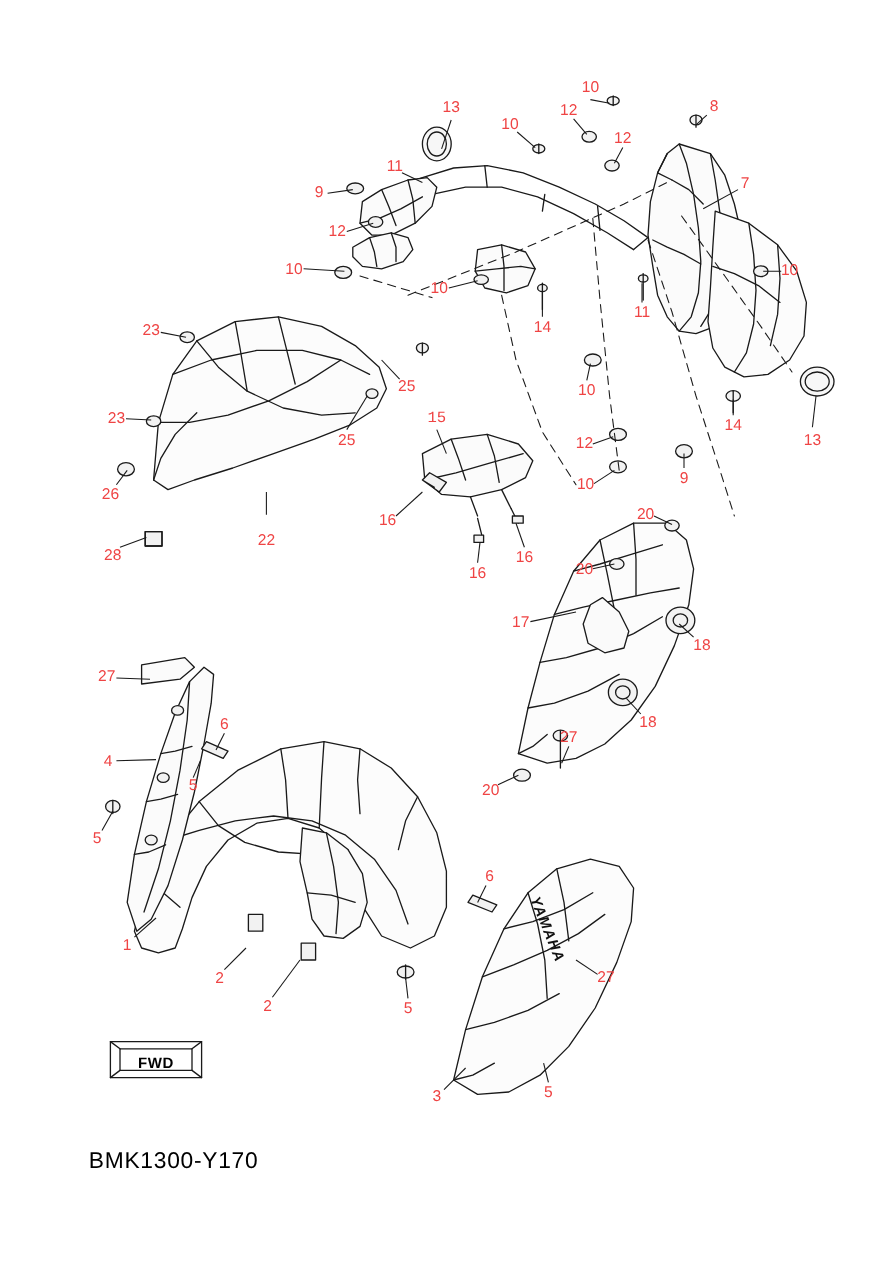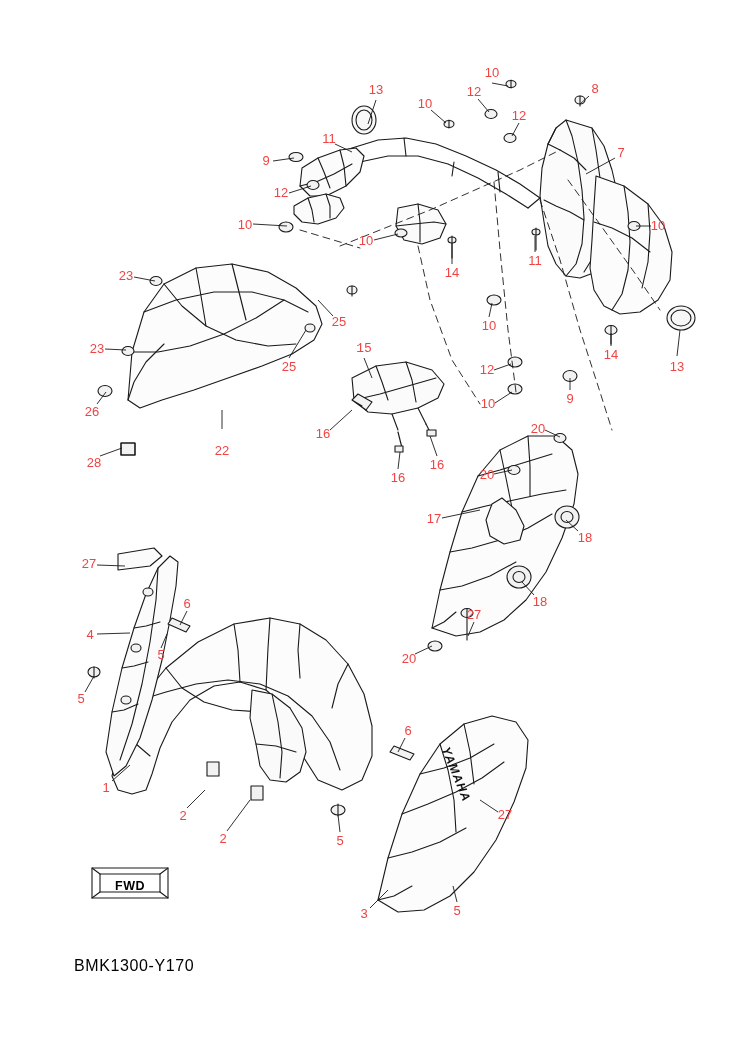--- a/index.html
+++ b/index.html
@@ -35,21 +35,21 @@
     line-height: 13px;
     white-space: nowrap;
     transform: translate(-50%, -50%);
     user-select: none;
   }
   #part-code {
     position: absolute;
     left: 74px;
     top: 957px;
     font-family: "Liberation Sans", sans-serif;
-    font-size: 16px;
+    font-size: 19px;
     letter-spacing: 0.6px;
     color: #000000;
   }
   #fwd-label {
     position: absolute;
     left: 115px;
     top: 879px;
     font-family: "Liberation Sans", sans-serif;
     font-size: 12.5px;
     font-weight: bold;

